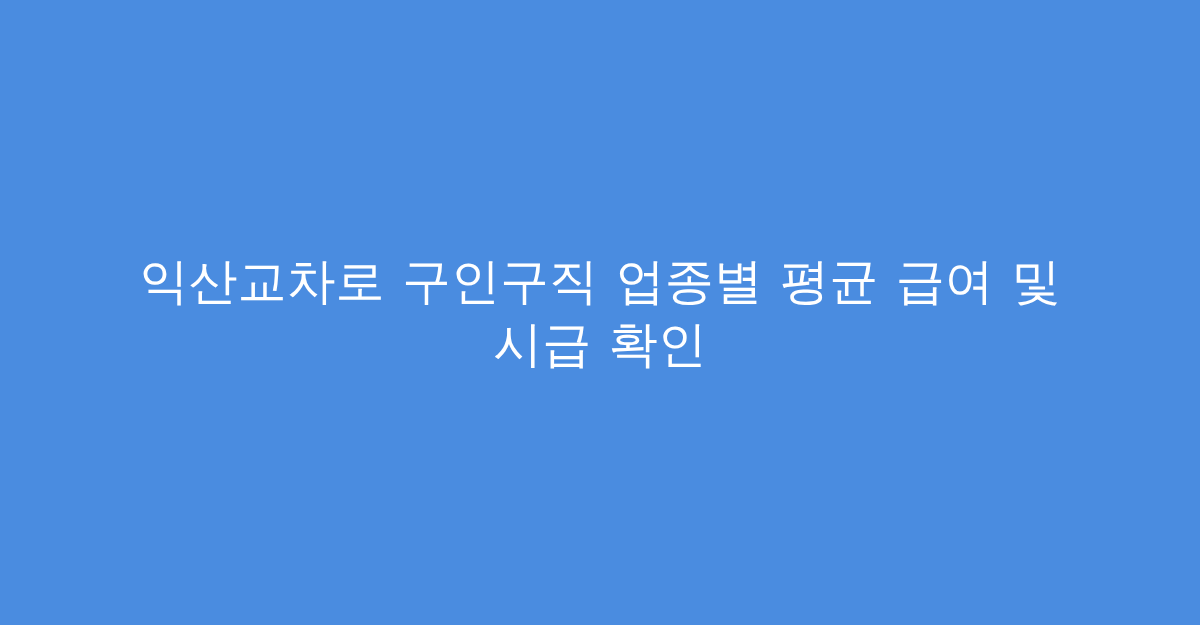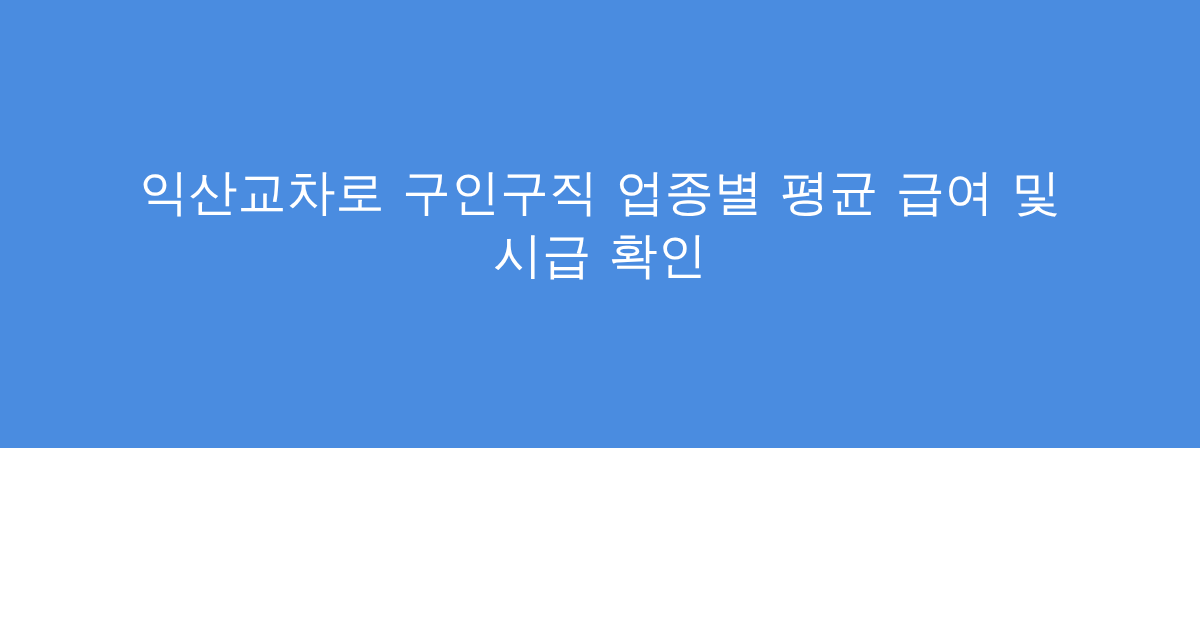--- a/index.html
+++ b/index.html
@@ -13,21 +13,21 @@
     height: 630px;
     overflow: hidden;
     font-family: "DejaVu Sans", "Liberation Sans", sans-serif;
   }
 
   
   .og-card {
     position: relative;
     box-sizing: border-box;
     width: 1200px;
-    height: 448px;
+    height: 625px;
     background-color: #4a8ce0;
     display: flex;
     align-items: center;
     justify-content: center;
   }
 
   
   .headline-block {
     box-sizing: border-box;
     width: 1000px;

